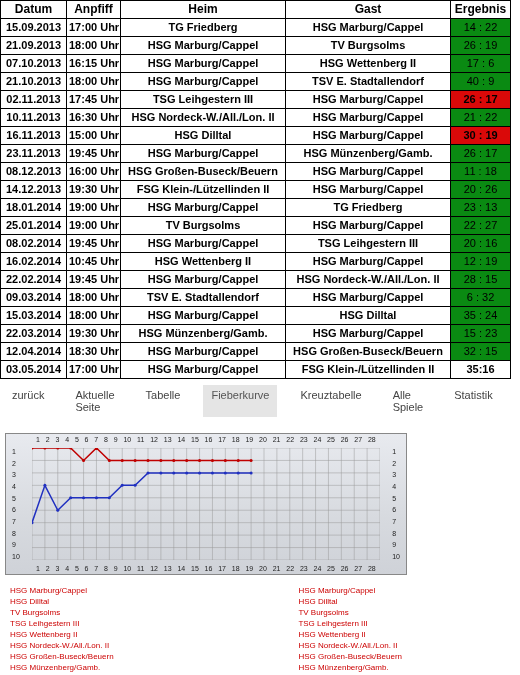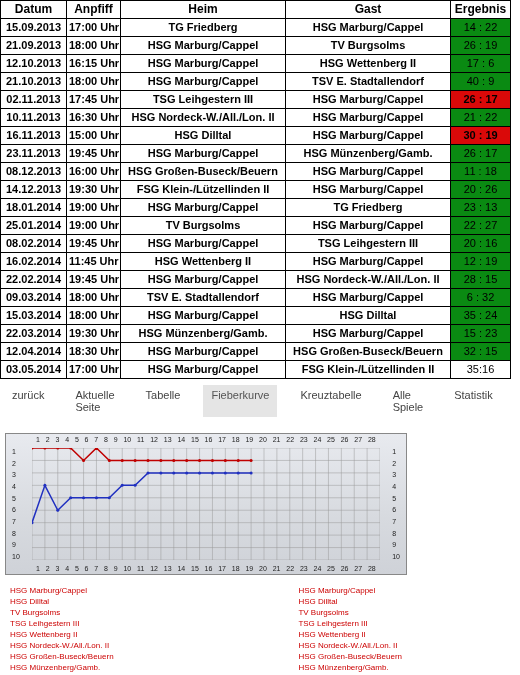--- a/index.html
+++ b/index.html
@@ -7,21 +7,21 @@
   table.fixtures{width:100%;border-collapse:collapse;table-layout:fixed}
   table.fixtures th,table.fixtures td{border:1px solid #000;text-align:center;padding:1px 2px;line-height:15px;white-space:nowrap;overflow:hidden}
   table.fixtures th{font-weight:bold;font-size:12px}
   col.c-date{width:66px}
   col.c-time{width:54px}
   col.c-home{width:165px}
   col.c-away{width:165px}
   col.c-res{width:60px}
   td.result-green{background:#0a8a12;color:#000;font-weight:normal}
   td.result-red{background:#da0909;color:#000;font-weight:bold}
-  td.result-none{font-weight:normal;background:#fff}
+  td.result-none{font-weight:bold;background:#fff}
   td.cell{font-weight:bold}
   
   .nav{display:flex;gap:15px;padding:6px 21px 2px 4px;font-size:11px;color:#444}
   .nav span{padding:4px 8px;cursor:default}
   .nav .active{background:#e5e5e5;color:#555}
   
   .chart-wrap{width:400px;height:140px;margin:14px auto 4px auto;background:linear-gradient(#e8eaef,#d7dadf 60%,#cfd2d8);border:1px solid #888;position:relative}
   .chart-ticks-top,.chart-ticks-bottom{position:absolute;left:30px;right:30px;display:flex;justify-content:space-between;font-size:7px;color:#222}
   .chart-ticks-top{top:2px}
   .chart-ticks-bottom{bottom:2px}
@@ -67,21 +67,21 @@
           <td class="result-green">14 : 22</td>
         </tr>
         <tr>
           <td class="cell">21.09.2013</td>
           <td class="cell">18:00 Uhr</td>
           <td class="cell">HSG Marburg/Cappel</td>
           <td class="cell">TV Burgsolms</td>
           <td class="result-green">26 : 19</td>
         </tr>
         <tr>
-          <td class="cell">12.10.2013</td>
+          <td class="cell">07.10.2013</td>
           <td class="cell">16:15 Uhr</td>
           <td class="cell">HSG Marburg/Cappel</td>
           <td class="cell">HSG Wettenberg II</td>
           <td class="result-green">17 : 6</td>
         </tr>
         <tr>
           <td class="cell">21.10.2013</td>
           <td class="cell">18:00 Uhr</td>
           <td class="cell">HSG Marburg/Cappel</td>
           <td class="cell">TSV E. Stadtallendorf</td>
@@ -145,21 +145,21 @@
         </tr>
         <tr>
           <td class="cell">08.02.2014</td>
           <td class="cell">19:45 Uhr</td>
           <td class="cell">HSG Marburg/Cappel</td>
           <td class="cell">TSG Leihgestern III</td>
           <td class="result-green">20 : 16</td>
         </tr>
         <tr>
           <td class="cell">16.02.2014</td>
-          <td class="cell">11:45 Uhr</td>
+          <td class="cell">10:45 Uhr</td>
           <td class="cell">HSG Wettenberg II</td>
           <td class="cell">HSG Marburg/Cappel</td>
           <td class="result-green">12 : 19</td>
         </tr>
         <tr>
           <td class="cell">22.02.2014</td>
           <td class="cell">19:45 Uhr</td>
           <td class="cell">HSG Marburg/Cappel</td>
           <td class="cell">HSG Nordeck-W./All./Lon. II</td>
           <td class="result-green">28 : 15</td>

